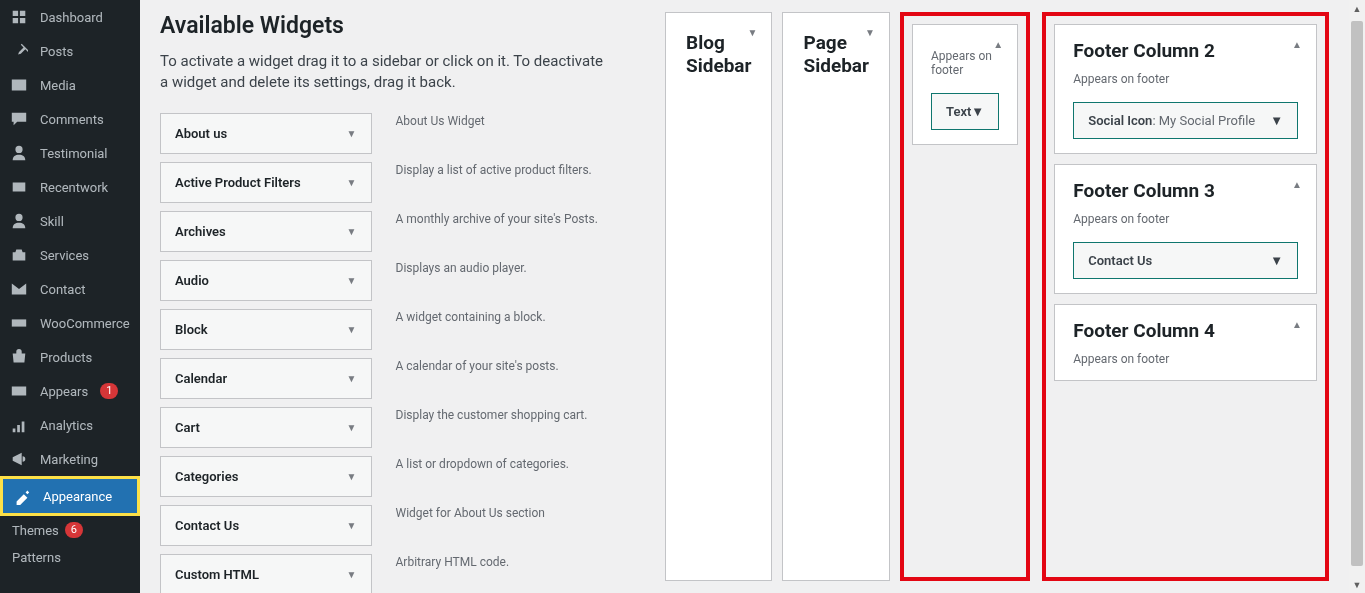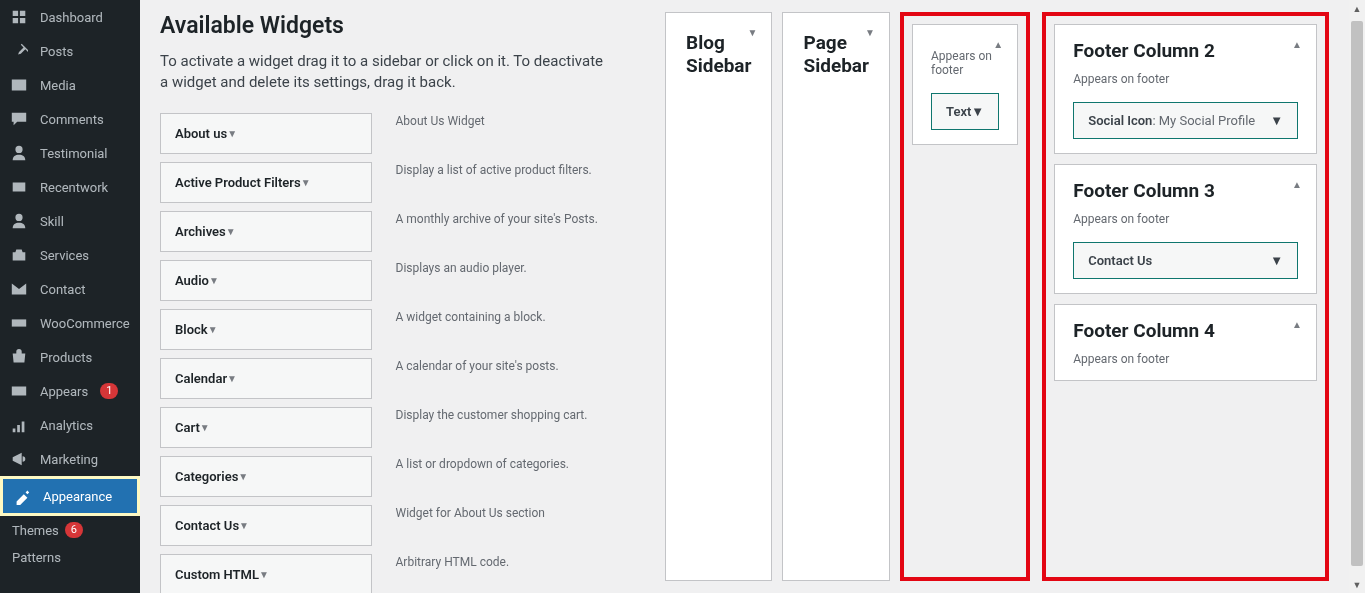--- a/index.html
+++ b/index.html
@@ -6,32 +6,32 @@
 body { font-family: -apple-system, BlinkMacSystemFont, "Segoe UI", Roboto, sans-serif; font-size: 13px; color: #3c434a; background: #f0f0f1; overflow: hidden; }
 .wrap { display: flex; width: 1365px; height: 593px; }
 
 
 .sidebar { width: 140px; background: #1d2327; color: #f0f0f1; display: flex; flex-direction: column; font-size: 13px; }
 .menu-item { display: flex; align-items: center; padding: 8px 10px; color: rgba(240,246,252,.7); cursor: pointer; gap: 12px; }
 .menu-item.active { background: #2271b1; color: #fff; }
 .menu-item .icon { width: 18px; height: 18px; display: flex; align-items: center; justify-content: center; fill: currentColor; }
 .submenu-item { padding: 6px 12px; color: rgba(240,246,252,.7); cursor: pointer; font-size: 13px; display: flex; align-items: flex-end; gap: 6px; }
 .badge { background: #d63638; color: #fff; border-radius: 9px; padding: 0 6px; font-size: 11px; line-height: 16px; min-width: 16px; text-align: center; }
-.red-box-menu { border: 3px solid #fef9c3; }
+.red-box-menu { border: 3px solid #fde047; }
 
 
 .main { flex: 1; padding: 12px 20px; display: flex; gap: 60px; overflow: hidden; position: relative; }
 
 
 .avail { width: 445px; }
 .avail h2 { font-size: 23px; font-weight: 600; color: #1d2327; margin-bottom: 12px; }
 .avail-desc { font-size: 15px; color: #3c434a; margin-bottom: 20px; line-height: 1.4; }
 .widget-grid { display: grid; grid-template-columns: 1fr 1fr; gap: 8px 22px; }
 .widget-grid > div:nth-child(4n+1), .widget-grid > div:nth-child(4n+2) { }
-.widget-box { background: #f6f7f7; border: 1px solid #c3c4c7; padding: 12px 14px; display: flex; align-items: center; cursor: pointer; font-size: 13px; font-weight: 600; color: #1d2327; }
+.widget-box { background: #f6f7f7; border: 1px solid #c3c4c7; padding: 12px 14px; display: flex; justify-content: space-between; align-items: center; cursor: pointer; font-size: 13px; font-weight: 600; color: #1d2327; }
 .widget-desc { font-size: 12px; color: #646970; padding: 0 2px; line-height: 1.4; }
 .widget-box .chev { color: #787c82; font-size: 10px; }
 
 
 .areas { flex: 1; display: flex; gap: 12px; }
 .col { flex: 1; display: flex; flex-direction: row; gap: 10px; }
 .area { background: #fff; border: 1px solid #c3c4c7; padding: 14px 18px; position: relative; }
 .area.collapsed { padding: 18px 20px; }
 .area-title { font-size: 19px; font-weight: 700; color: #1d2327; }
 .area-desc { font-size: 12px; color: #646970; margin-top: 10px; }

